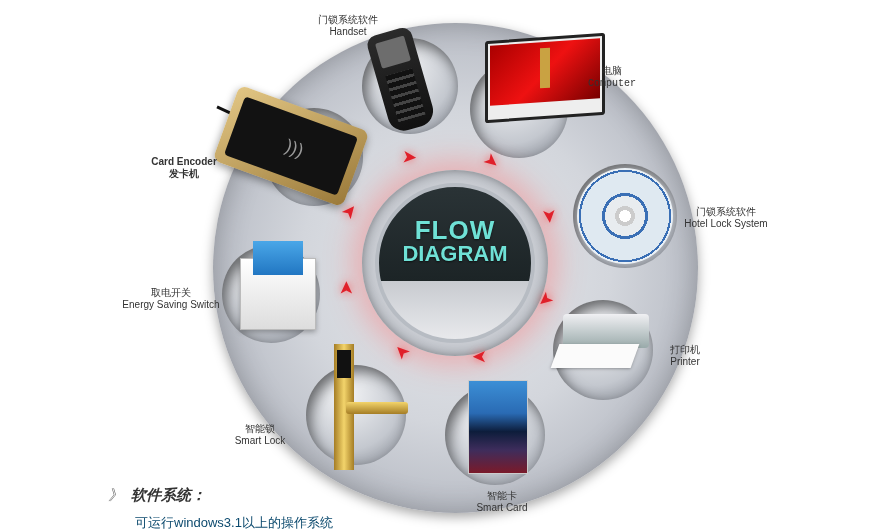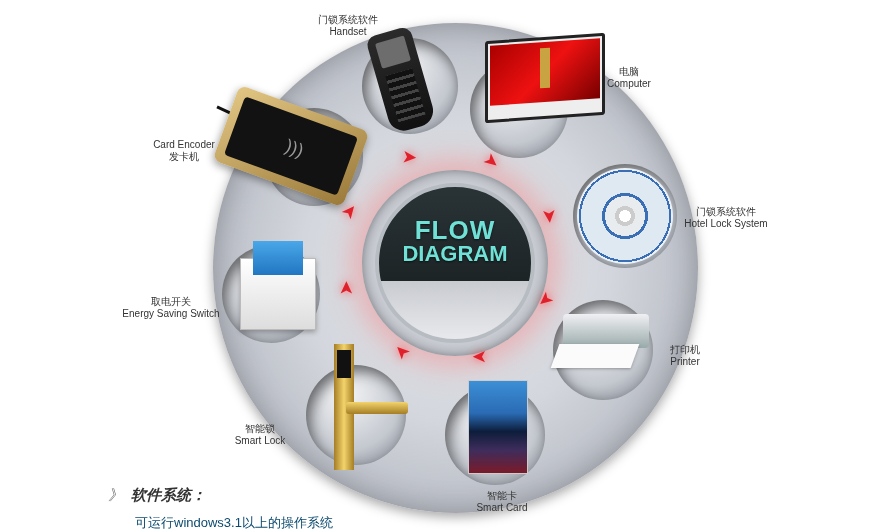--- a/index.html
+++ b/index.html
@@ -107,45 +107,45 @@
 <span class="arrow" style="left:538px;top:289px;transform:rotate(140deg);">➤</span>
 <span class="arrow" style="left:472px;top:346px;transform:rotate(180deg);">➤</span>
 <span class="arrow" style="left:394px;top:341px;transform:rotate(225deg);">➤</span>
 <span class="arrow" style="left:338px;top:277px;transform:rotate(270deg);">➤</span>
 <span class="arrow" style="left:342px;top:200px;transform:rotate(310deg);">➤</span>
 
 <div class="label" style="left:308px;top:14px;width:80px;">
   <div>门锁系统软件</div>
   <div>Handset</div>
 </div>
-<div class="label" style="left:599px;top:66px;width:60px;">
+<div class="label" style="left:582px;top:66px;width:60px;font-family:Liberation Mono, monospace;">
   <div>电脑</div>
   <div>Computer</div>
 </div>
 <div class="label" style="left:676px;top:206px;width:100px;text-align:center;">
   <div>门锁系统软件</div>
   <div>Hotel Lock System</div>
 </div>
 <div class="label" style="left:660px;top:344px;width:50px;">
   <div>打印机</div>
   <div>Printer</div>
 </div>
 <div class="label" style="left:470px;top:490px;width:64px;">
   <div>智能卡</div>
   <div>Smart Card</div>
 </div>
 <div class="label" style="left:228px;top:423px;width:64px;">
   <div>智能锁</div>
   <div>Smart Lock</div>
 </div>
-<div class="label" style="left:116px;top:296px;width:110px;">
+<div class="label" style="left:116px;top:287px;width:110px;">
   <div>取电开关</div>
   <div>Energy Saving Switch</div>
 </div>
-<div class="label" style="left:146px;top:139px;width:76px;">
+<div class="label" style="left:146px;top:156px;width:76px;font-weight:bold;">
   <div>Card Encoder</div>
   <div>发卡机</div>
 </div>
 
 <div class="section">
   <span class="chev">》</span><span>软件系统：</span>
 </div>
 <div class="desc">可运行windows3.1以上的操作系统</div>
 
 </body></html>

